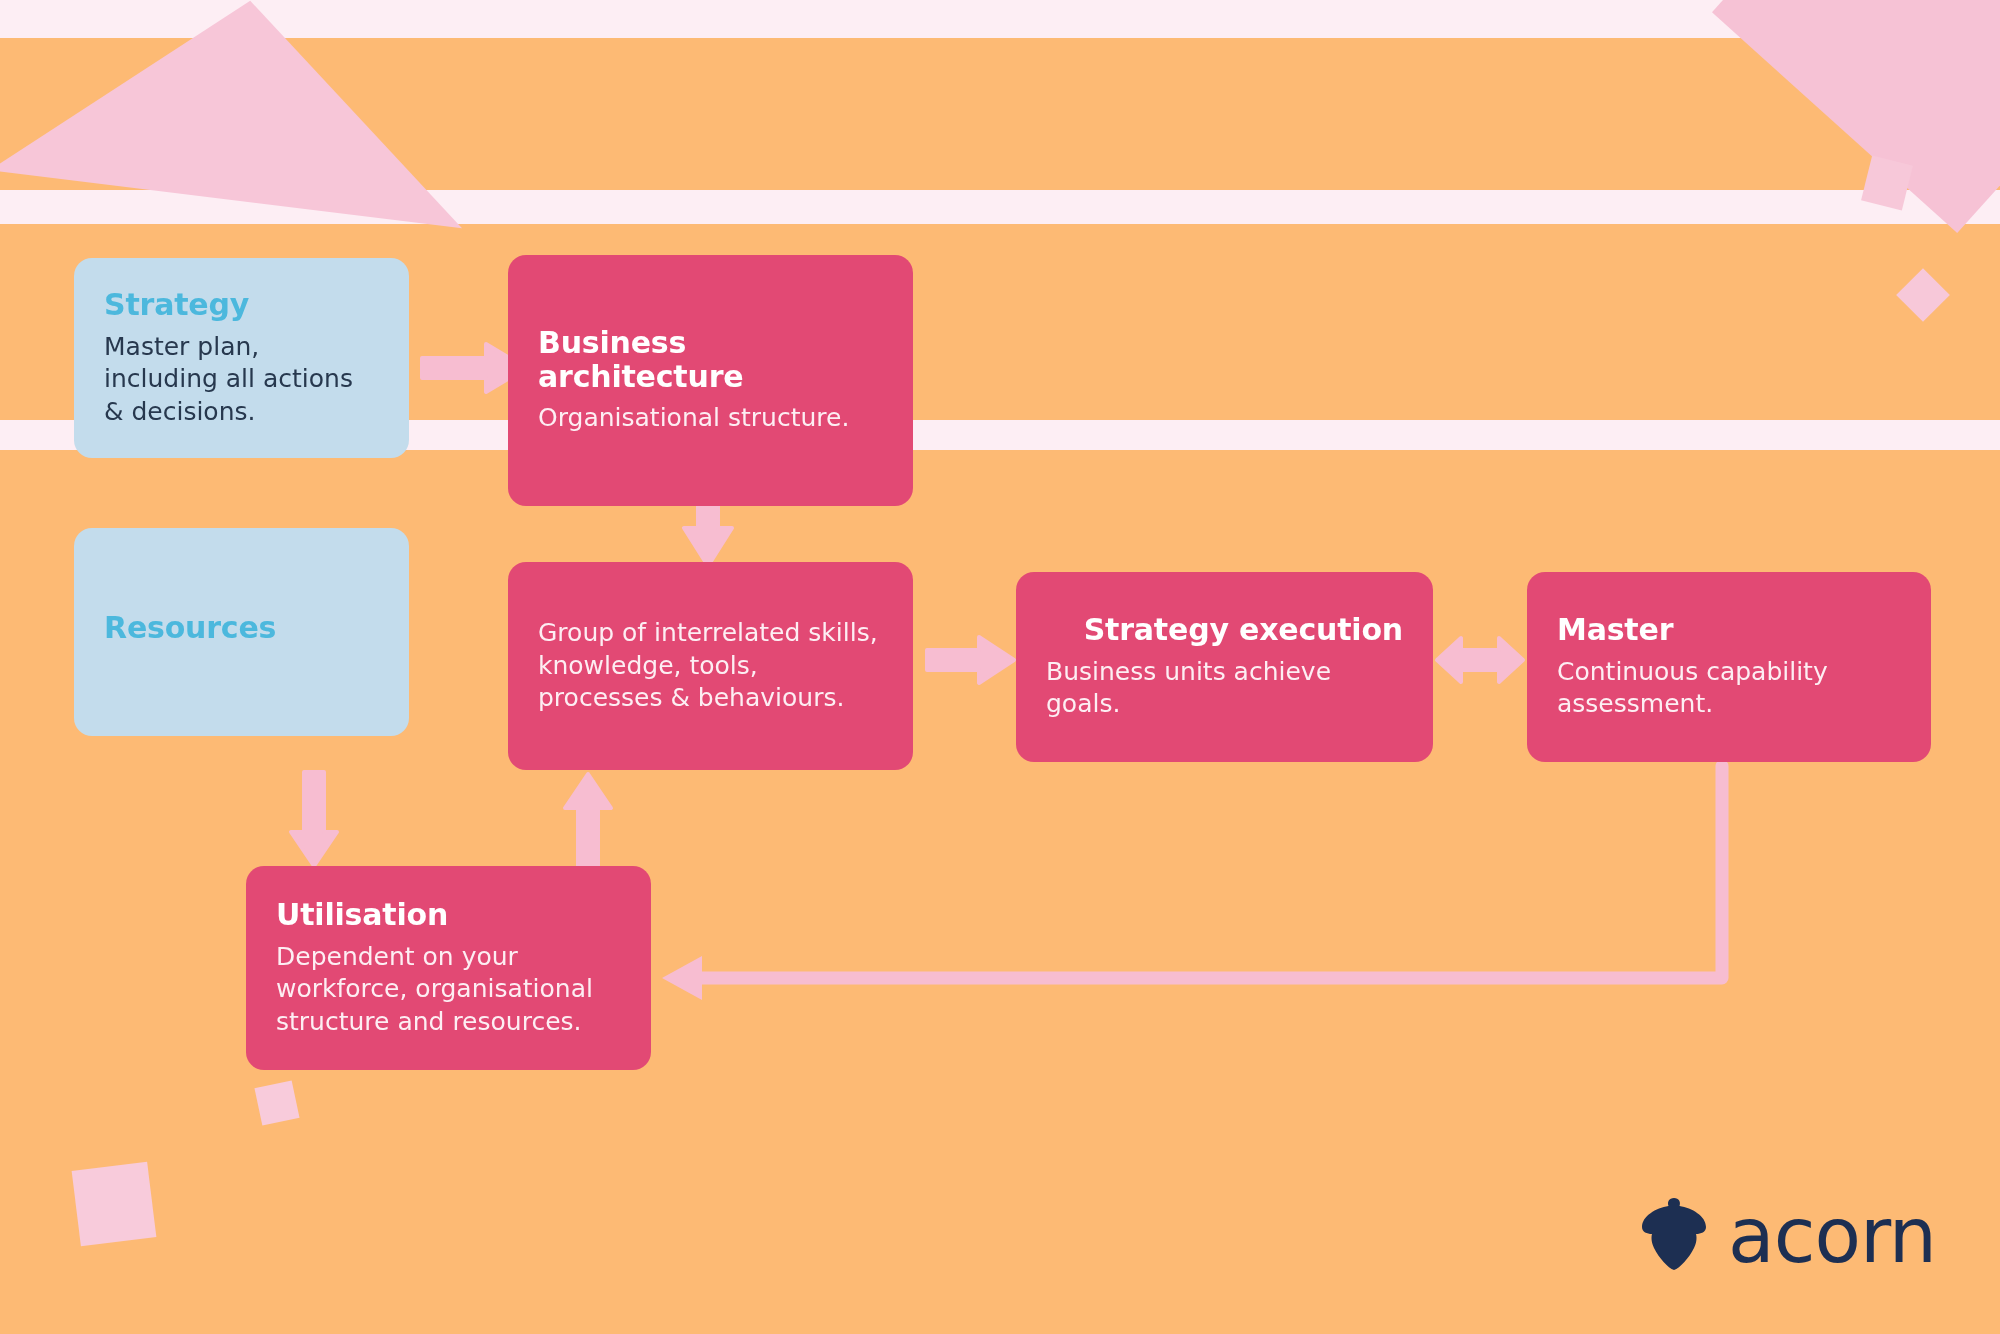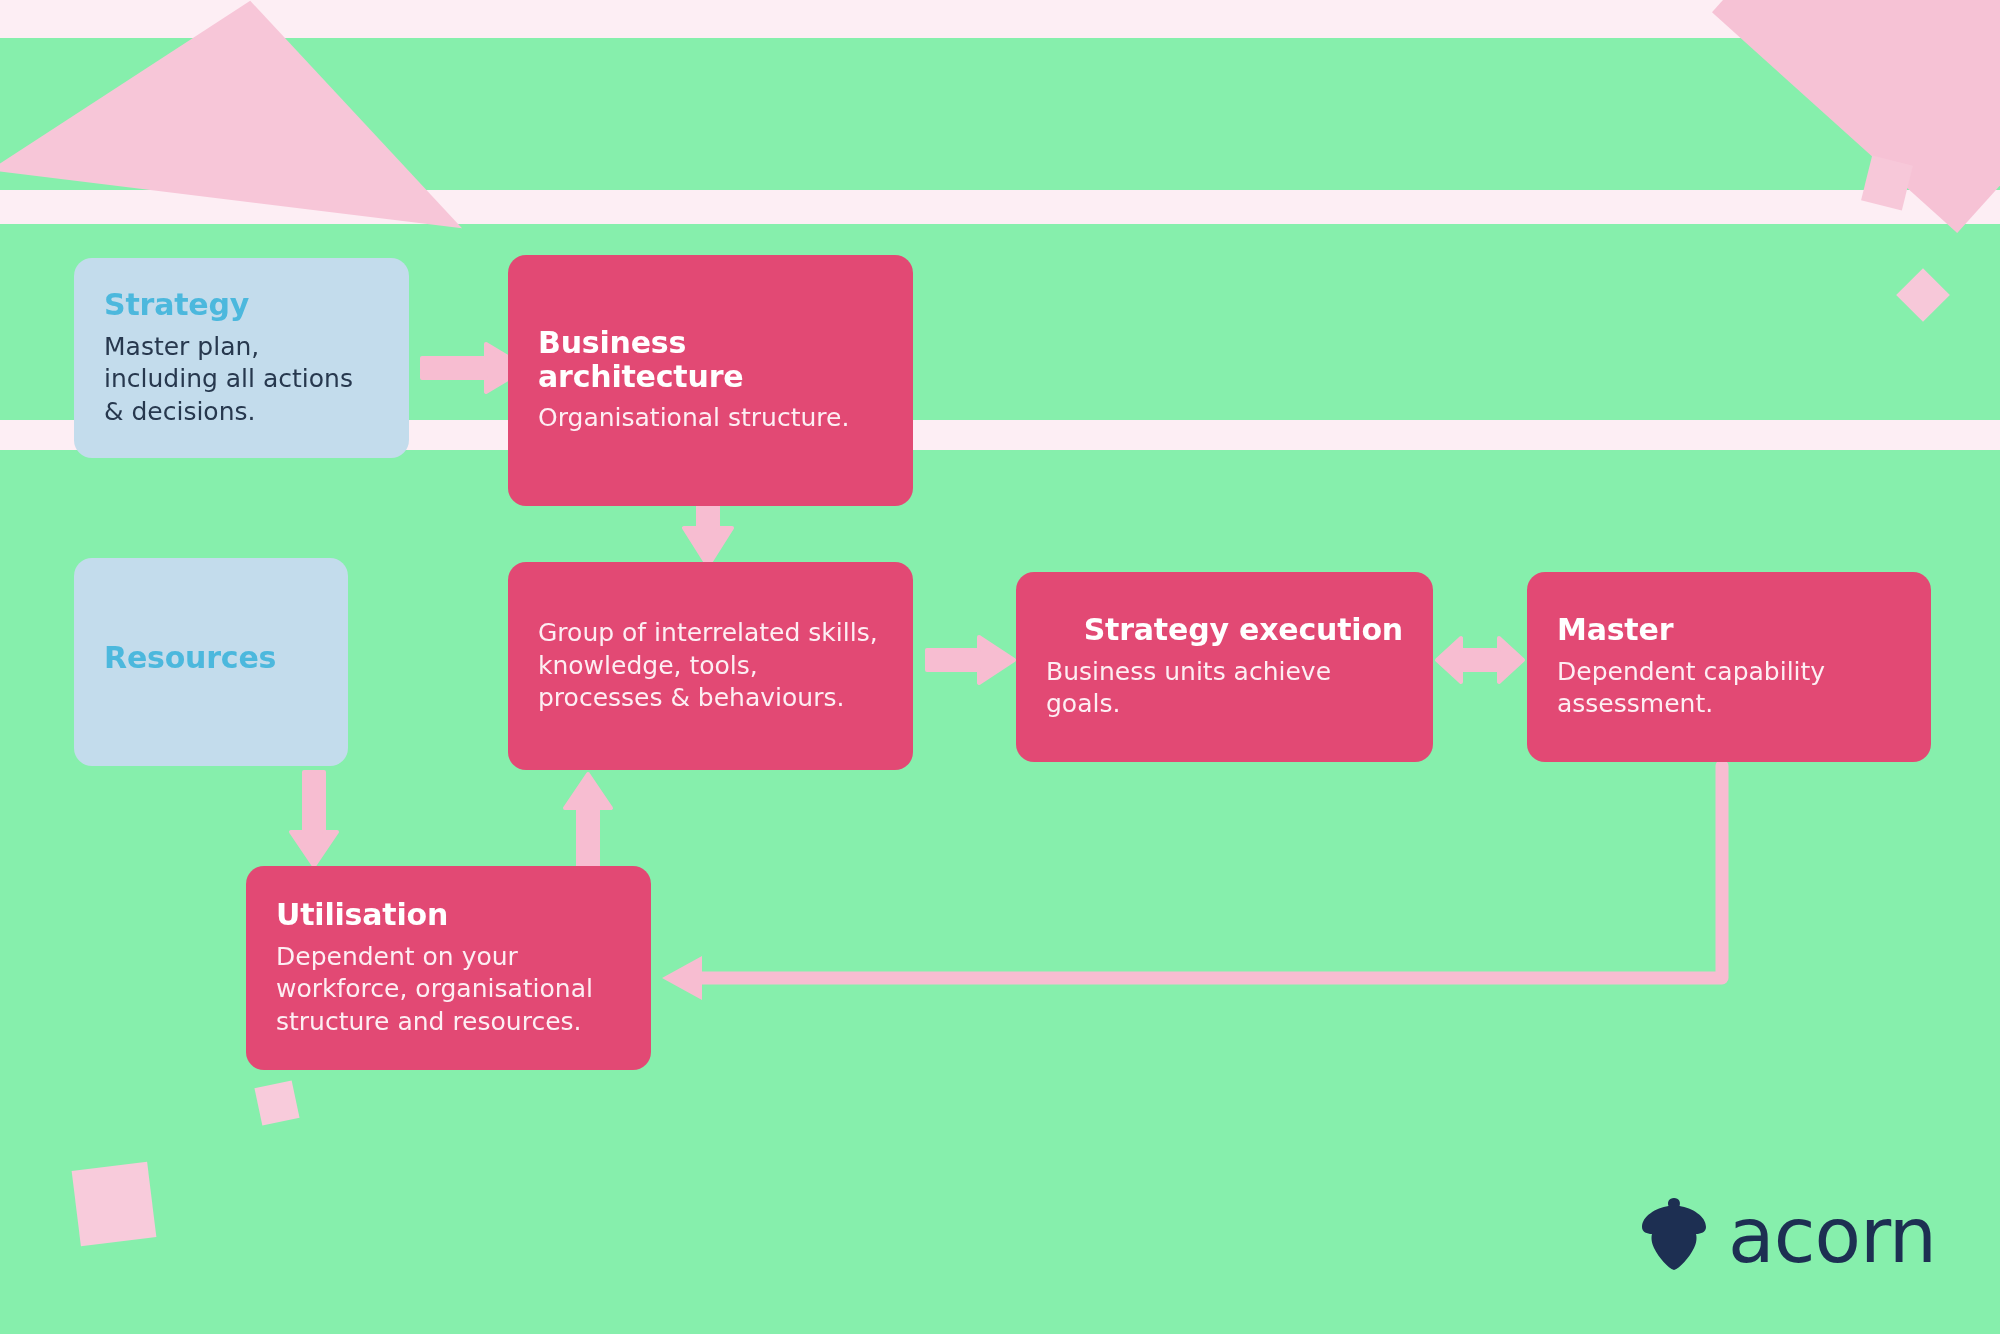--- a/index.html
+++ b/index.html
@@ -4,21 +4,21 @@
 <style>
   html, body {
     margin: 0;
     padding: 0;
     background: #fbeaf0;
   }
   #canvas {
     position: relative;
     width: 2000px;
     height: 1334px;
-    background: #86efac;
+    background: #fdba74;
     overflow: hidden;
     font-family: "DejaVu Sans", sans-serif;
   }
 
   
   .deco {
     position: absolute;
     background: #f7c3d6;
     pointer-events: none;
   }
@@ -185,36 +185,36 @@
   <div class="node blue" style="left:74px; top:258px; width:335px; height:200px;">
     <div class="node-title">Strategy</div>
     <div class="node-desc">Master plan, including all actions &amp; decisions.</div>
   </div>
 
   <div class="node pink" style="left:508px; top:255px; width:405px; height:251px;">
     <div class="node-title" style="max-width:200px;">Business architecture</div>
     <div class="node-desc">Organisational structure.</div>
   </div>
 
-  <div class="node blue" style="left:74px; top:558px; width:274px; height:208px;">
+  <div class="node blue" style="left:74px; top:528px; width:335px; height:208px;">
     <div class="node-title">Resources</div>
   </div>
 
   <div class="node pink" style="left:508px; top:562px; width:405px; height:208px;">
     <div class="node-desc">Group of interrelated skills, knowledge, tools, processes &amp; behaviours.</div>
   </div>
 
   <div class="node pink" style="left:1016px; top:572px; width:417px; height:190px;align-items:flex-end;">
     <div class="node-title">Strategy execution</div>
     <div class="node-desc">Business units achieve goals.</div>
   </div>
 
   <div class="node pink" style="left:1527px; top:572px; width:404px; height:190px;">
     <div class="node-title">Master</div>
-    <div class="node-desc">Dependent capability assessment.</div>
+    <div class="node-desc">Continuous capability assessment.</div>
   </div>
 
   <div class="node pink" style="left:246px; top:866px; width:405px; height:204px;">
     <div class="node-title">Utilisation</div>
     <div class="node-desc">Dependent on your workforce, organisational structure and resources.</div>
   </div>
 
   <div id="logo">
     <span>
       <svg width="72" height="76" viewBox="0 0 72 76">

